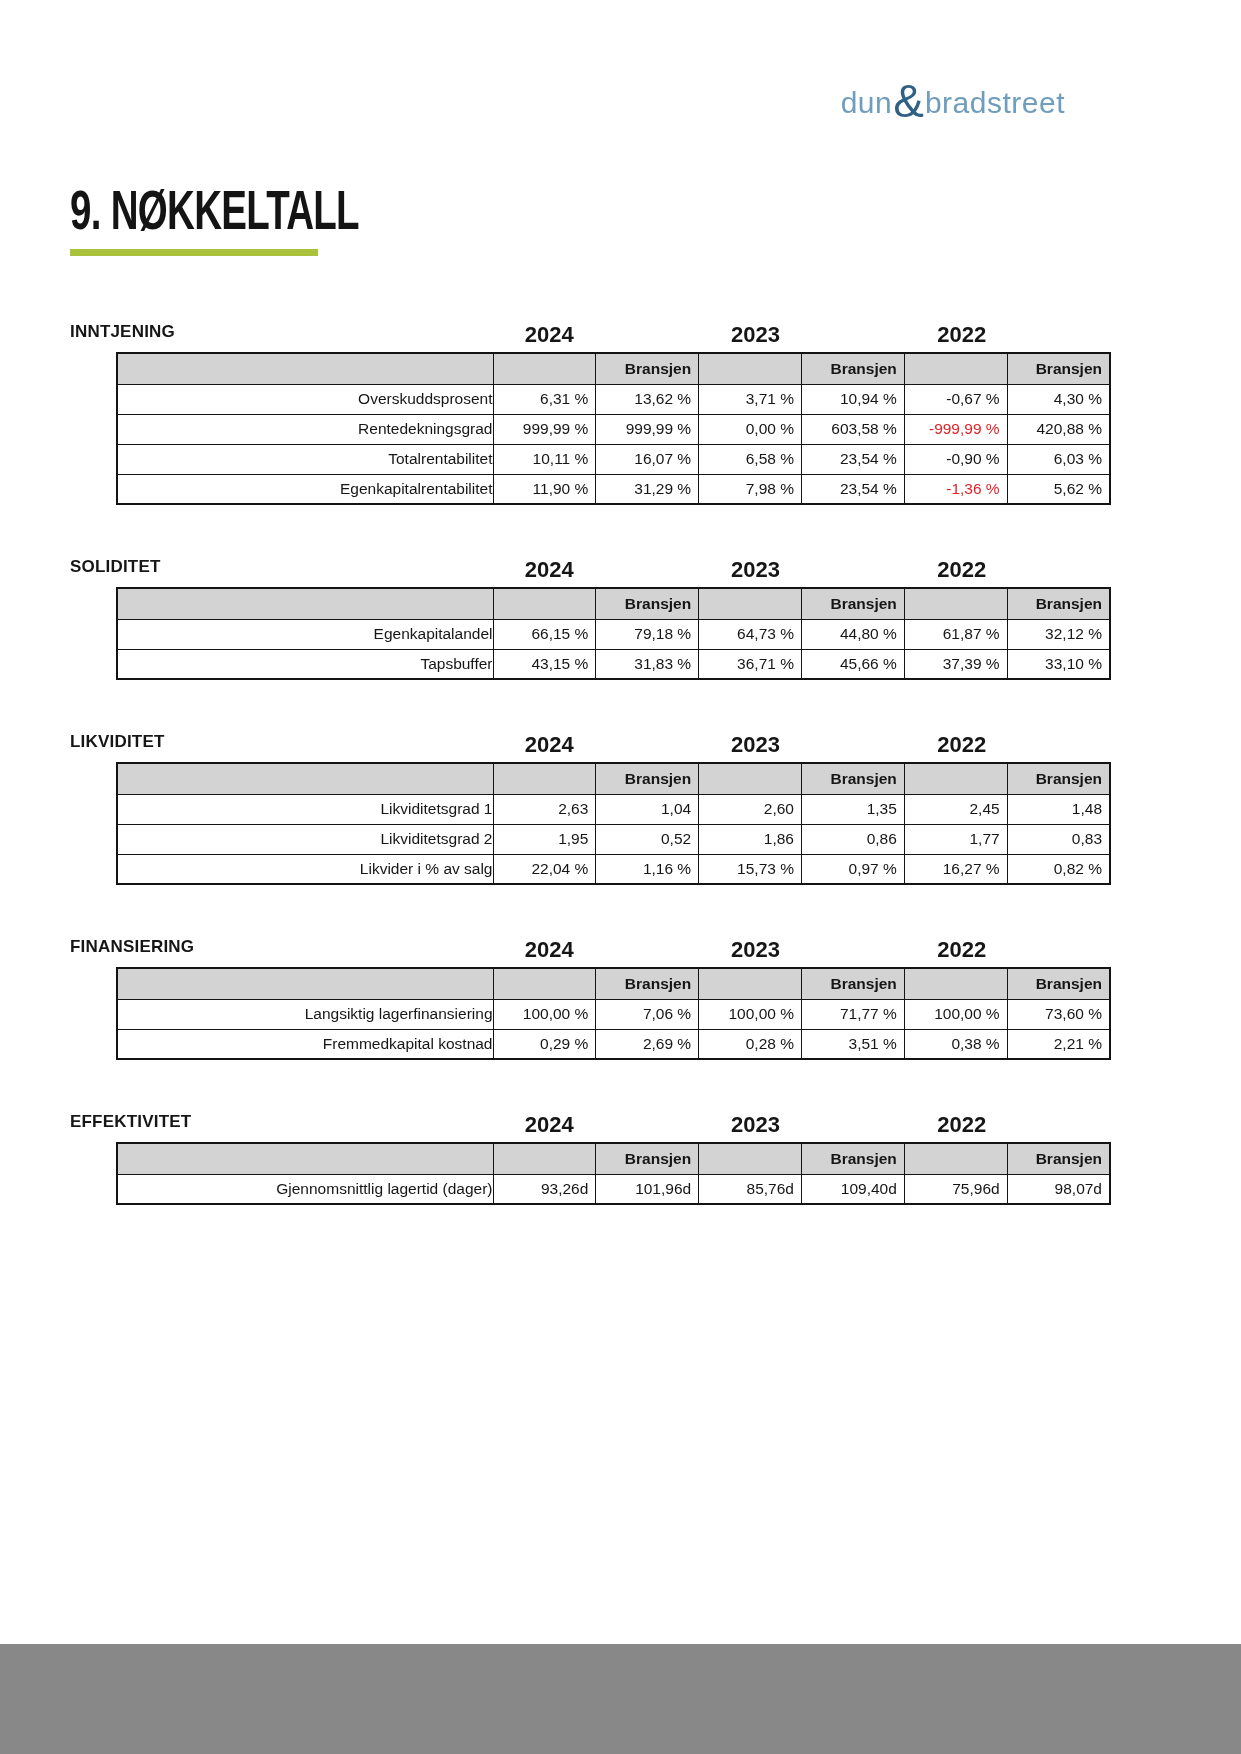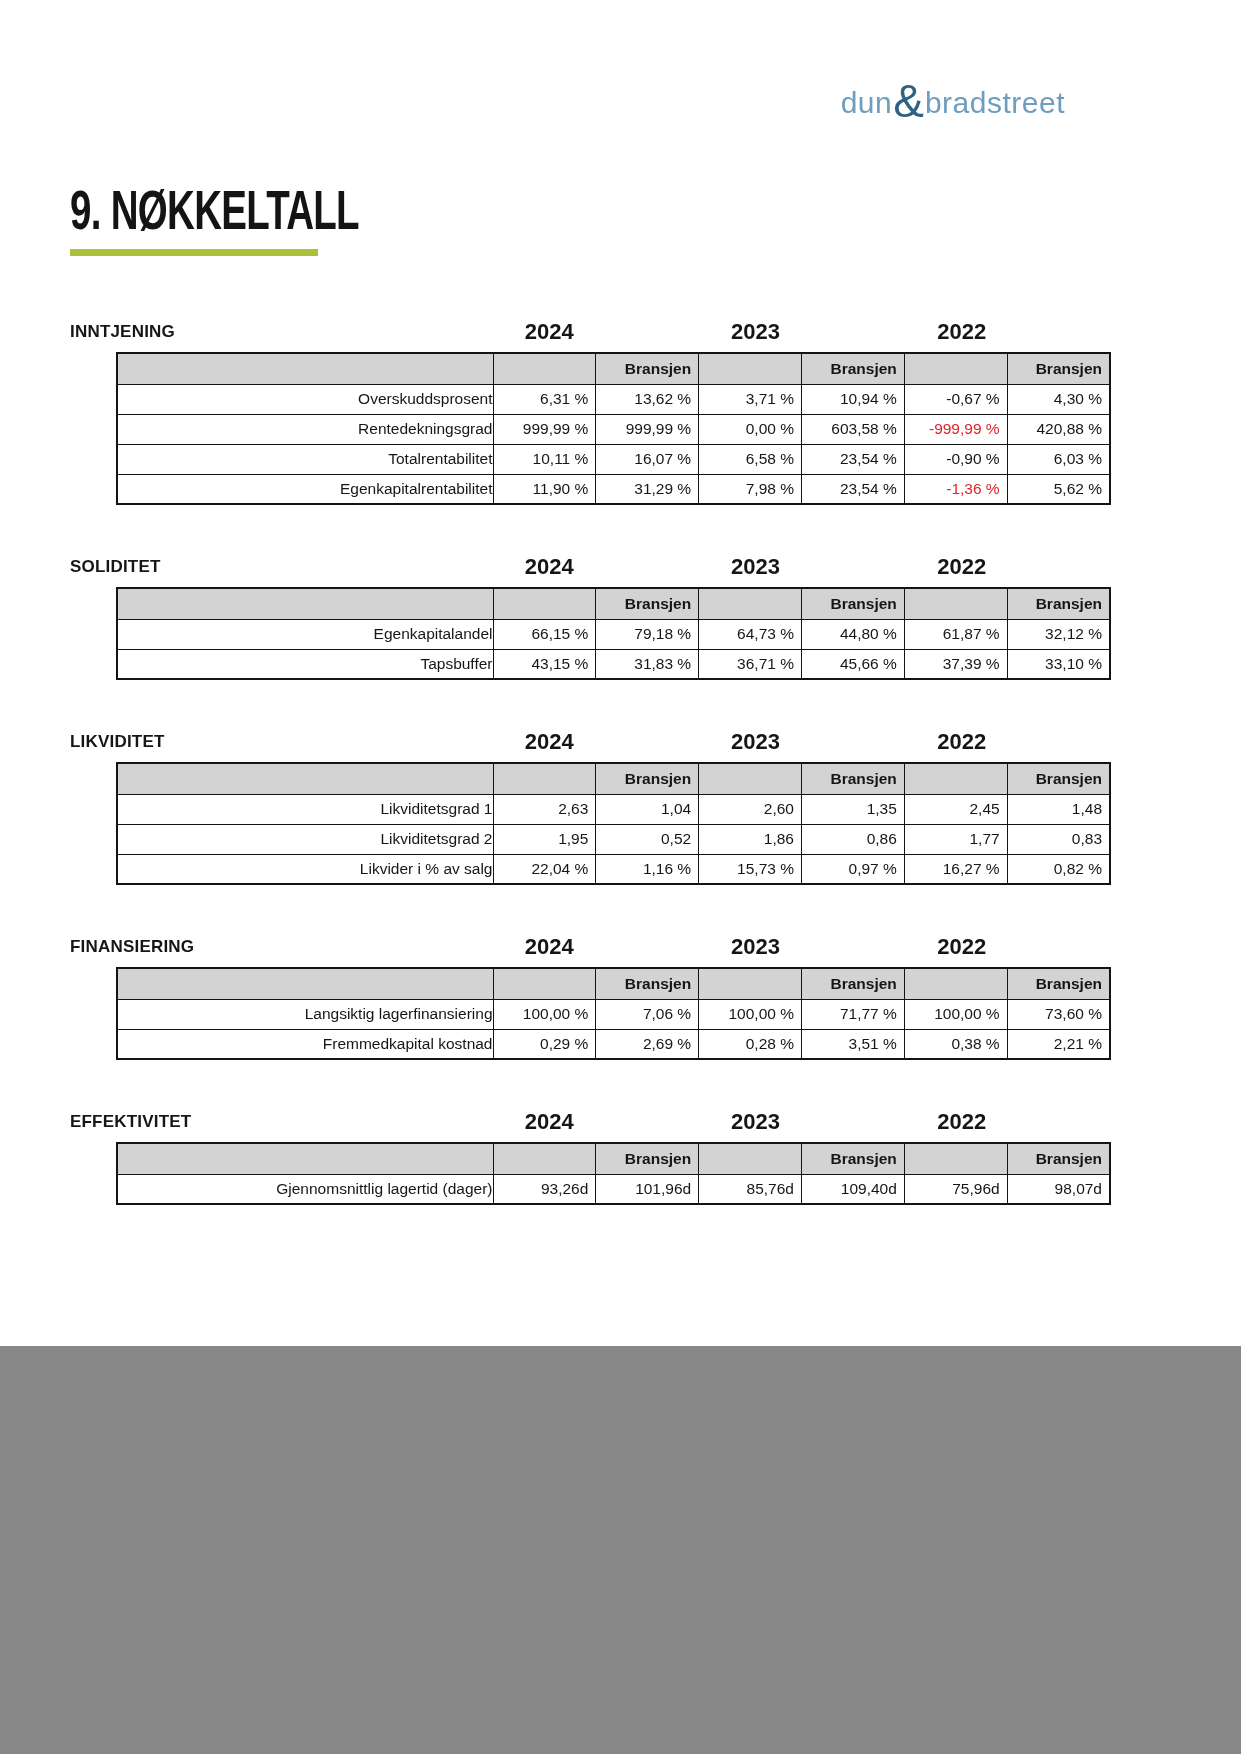--- a/index.html
+++ b/index.html
@@ -6,42 +6,42 @@
     --accent-green:#a8c33b;
     --logo-word:#6f9dbd;
     --logo-amp:#2f6183;
     --negative-red:#e02227;
     --ink:#161616;
     --table-grey:#d3d3d3;
   }
   *{box-sizing:border-box;margin:0;padding:0;}
   body{background:#888;font-family:"Liberation Sans",sans-serif;}
   .page{
-    position:relative;width:1241px;height:1346px;background:#ffffff;
+    position:relative;width:1241px;height:1644px;background:#ffffff;
     margin:0 auto;overflow:hidden;color:var(--ink);
   }
   .content{position:absolute;left:70px;top:0;width:995px;height:100%;}
 
   
   .logo{position:absolute;top:74px;right:0;display:flex;align-items:baseline;line-height:1;}
   .logo-word{font-size:30px;letter-spacing:.5px;color:var(--logo-word);font-weight:400;}
   .logo-amp{font-size:46px;font-weight:300;color:var(--logo-amp);margin:0 1px;position:relative;top:4px;}
 
   
   .title{
     position:absolute;left:0;top:183px;
     font-size:55px;font-weight:800;letter-spacing:-1px;line-height:1;
     color:#141414;transform:scaleX(.70);transform-origin:left center;white-space:nowrap;
   }
   .accent-bar{position:absolute;left:0;top:249px;width:248px;height:7px;background:var(--accent-green);}
 
   
   #sections{position:absolute;left:0;top:322px;width:995px;}
   .kv-section + .kv-section{margin-top:52px;}
-  .section-head{display:flex;align-items:center;height:20px;margin-bottom:10px;}
+  .section-head{display:flex;align-items:flex-start;height:20px;margin-bottom:10px;}
   .section-title{flex:0 0 376px;font-size:17px;font-weight:700;letter-spacing:.2px;}
   .year{flex:0 0 206.3px;text-align:center;font-size:22px;font-weight:700;}
 
   table.kv-table{
     width:995px;table-layout:fixed;border-collapse:collapse;
     border:2px solid #141414;font-size:15.5px;margin-left:46px;
   }
   .kv-table col.c-label{width:376px;}
   .kv-table th,.kv-table td{border:1px solid #141414;overflow:hidden;white-space:nowrap;}
   .kv-table thead th{height:31px;background:var(--table-grey);font-weight:700;text-align:right;padding-right:7px;}

